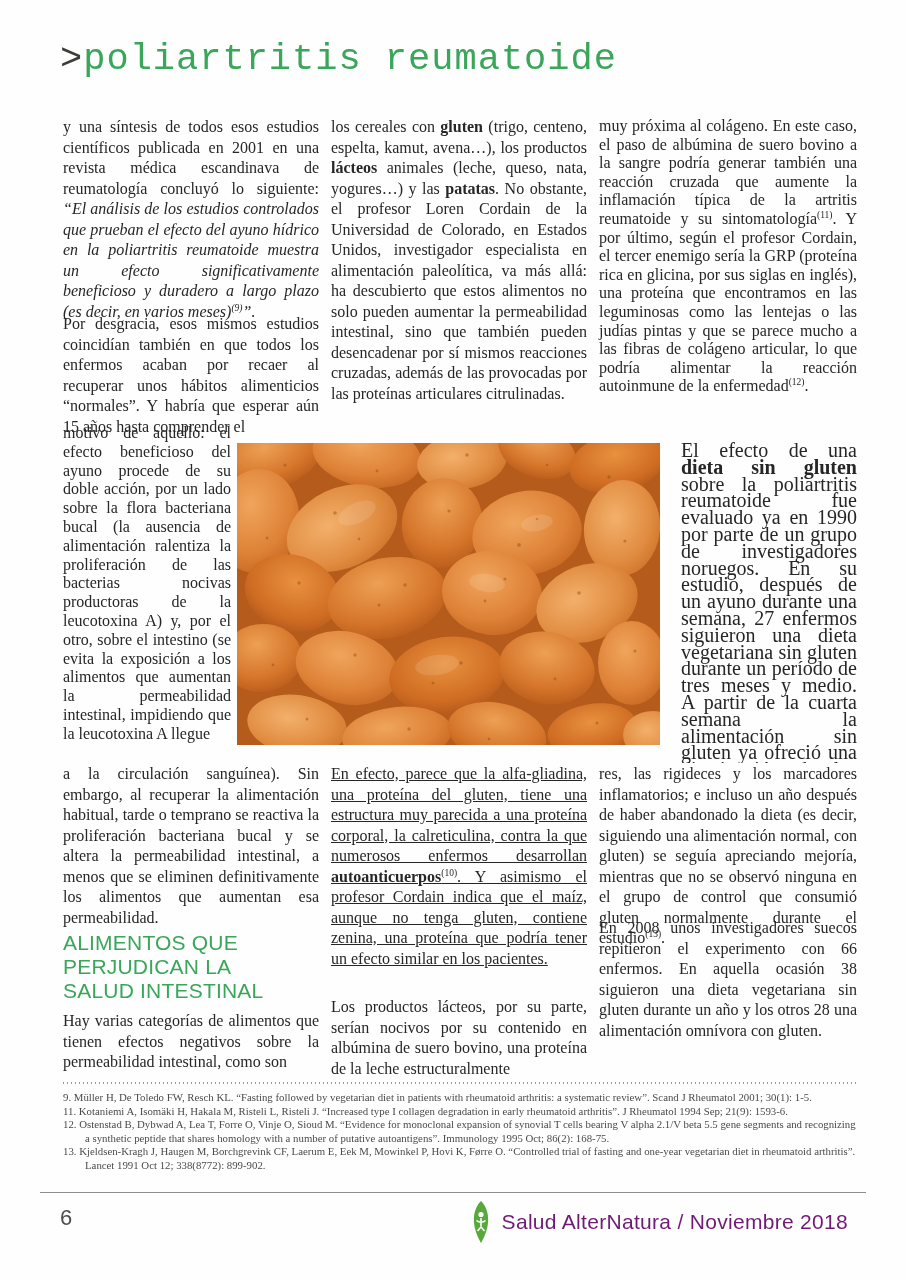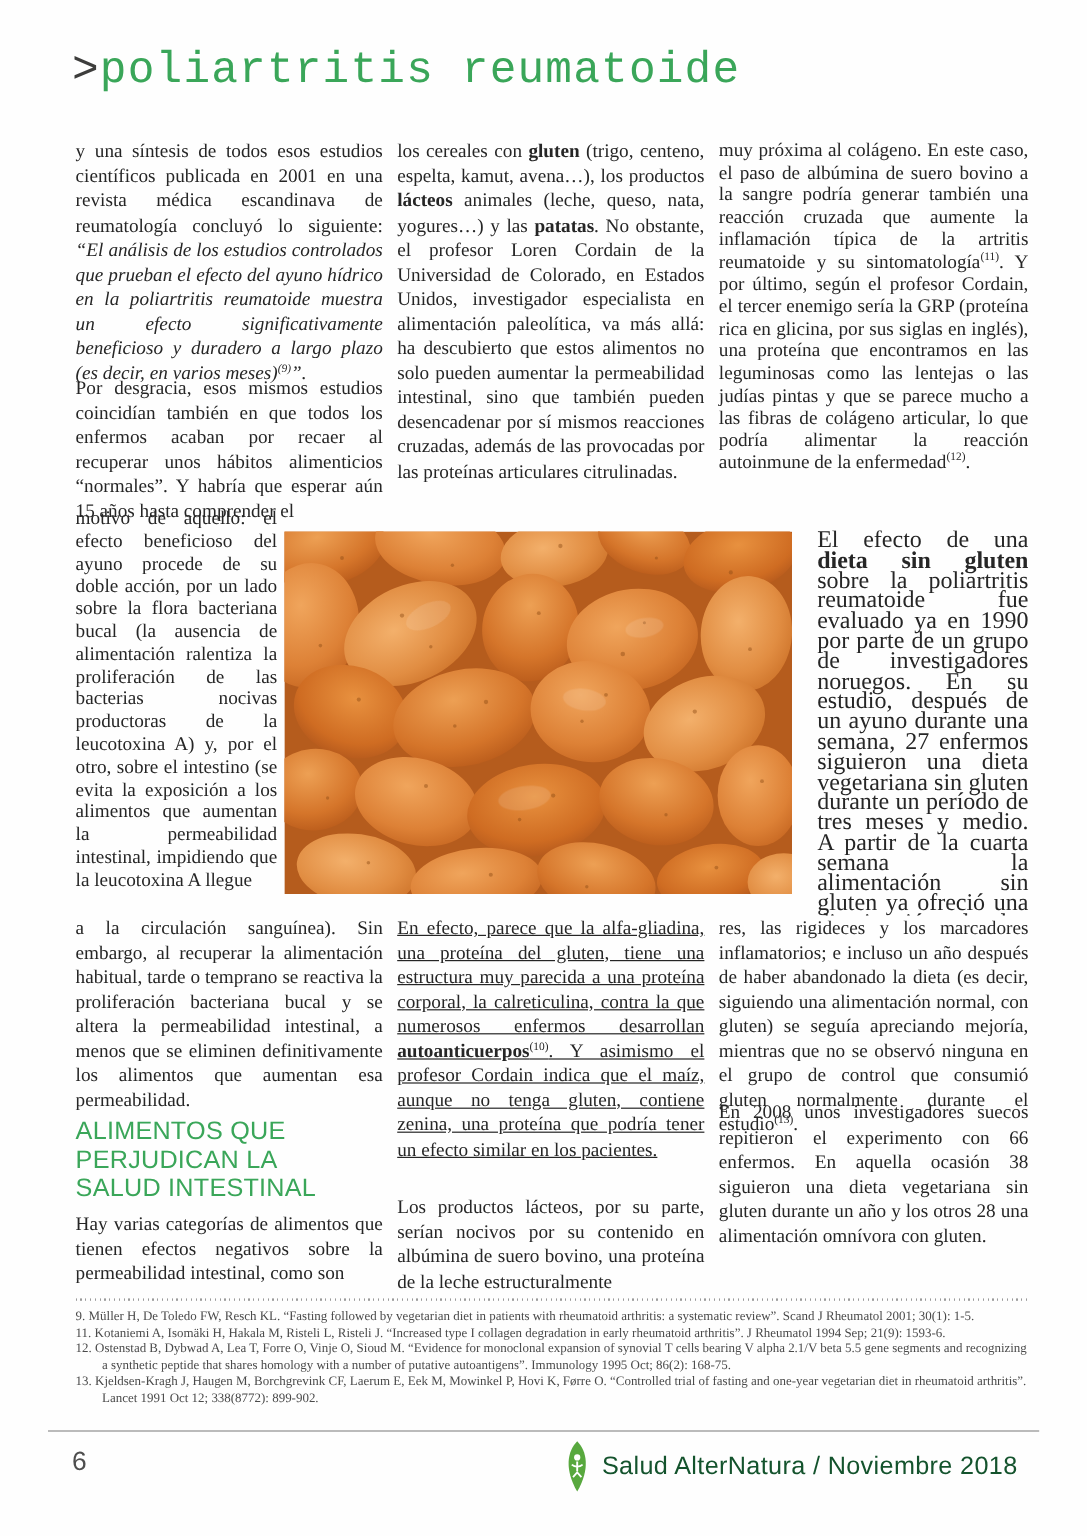--- a/index.html
+++ b/index.html
@@ -42,21 +42,21 @@
   .footnotes div{padding-left:22px;text-indent:-22px;margin:0 0 0.5px 0;}
   .footer-rule{left:40px;top:1192px;width:826px;height:1px;background:#8f8f8f;}
   .page-number{
     left:60px;top:1205px;
     font-family:"Liberation Sans", sans-serif;font-weight:300;
     font-size:22px;color:#4e4e4e;
   }
   .brand{
     right:58px;top:1200px;display:flex;align-items:center;gap:9px;
     font-family:"Liberation Sans", sans-serif;font-weight:300;
-    font-size:21px;color:#14532d;letter-spacing:0.3px;
+    font-size:21px;color:#701a75;letter-spacing:0.3px;
   }
 </style>
 </head>
 <body>
 
 <div class="page">
 
   <div class="abs title" style="left:60px;top:38px;">
     <span class="mark">&gt;</span><span>poliartritis reumatoide</span>
   </div>

